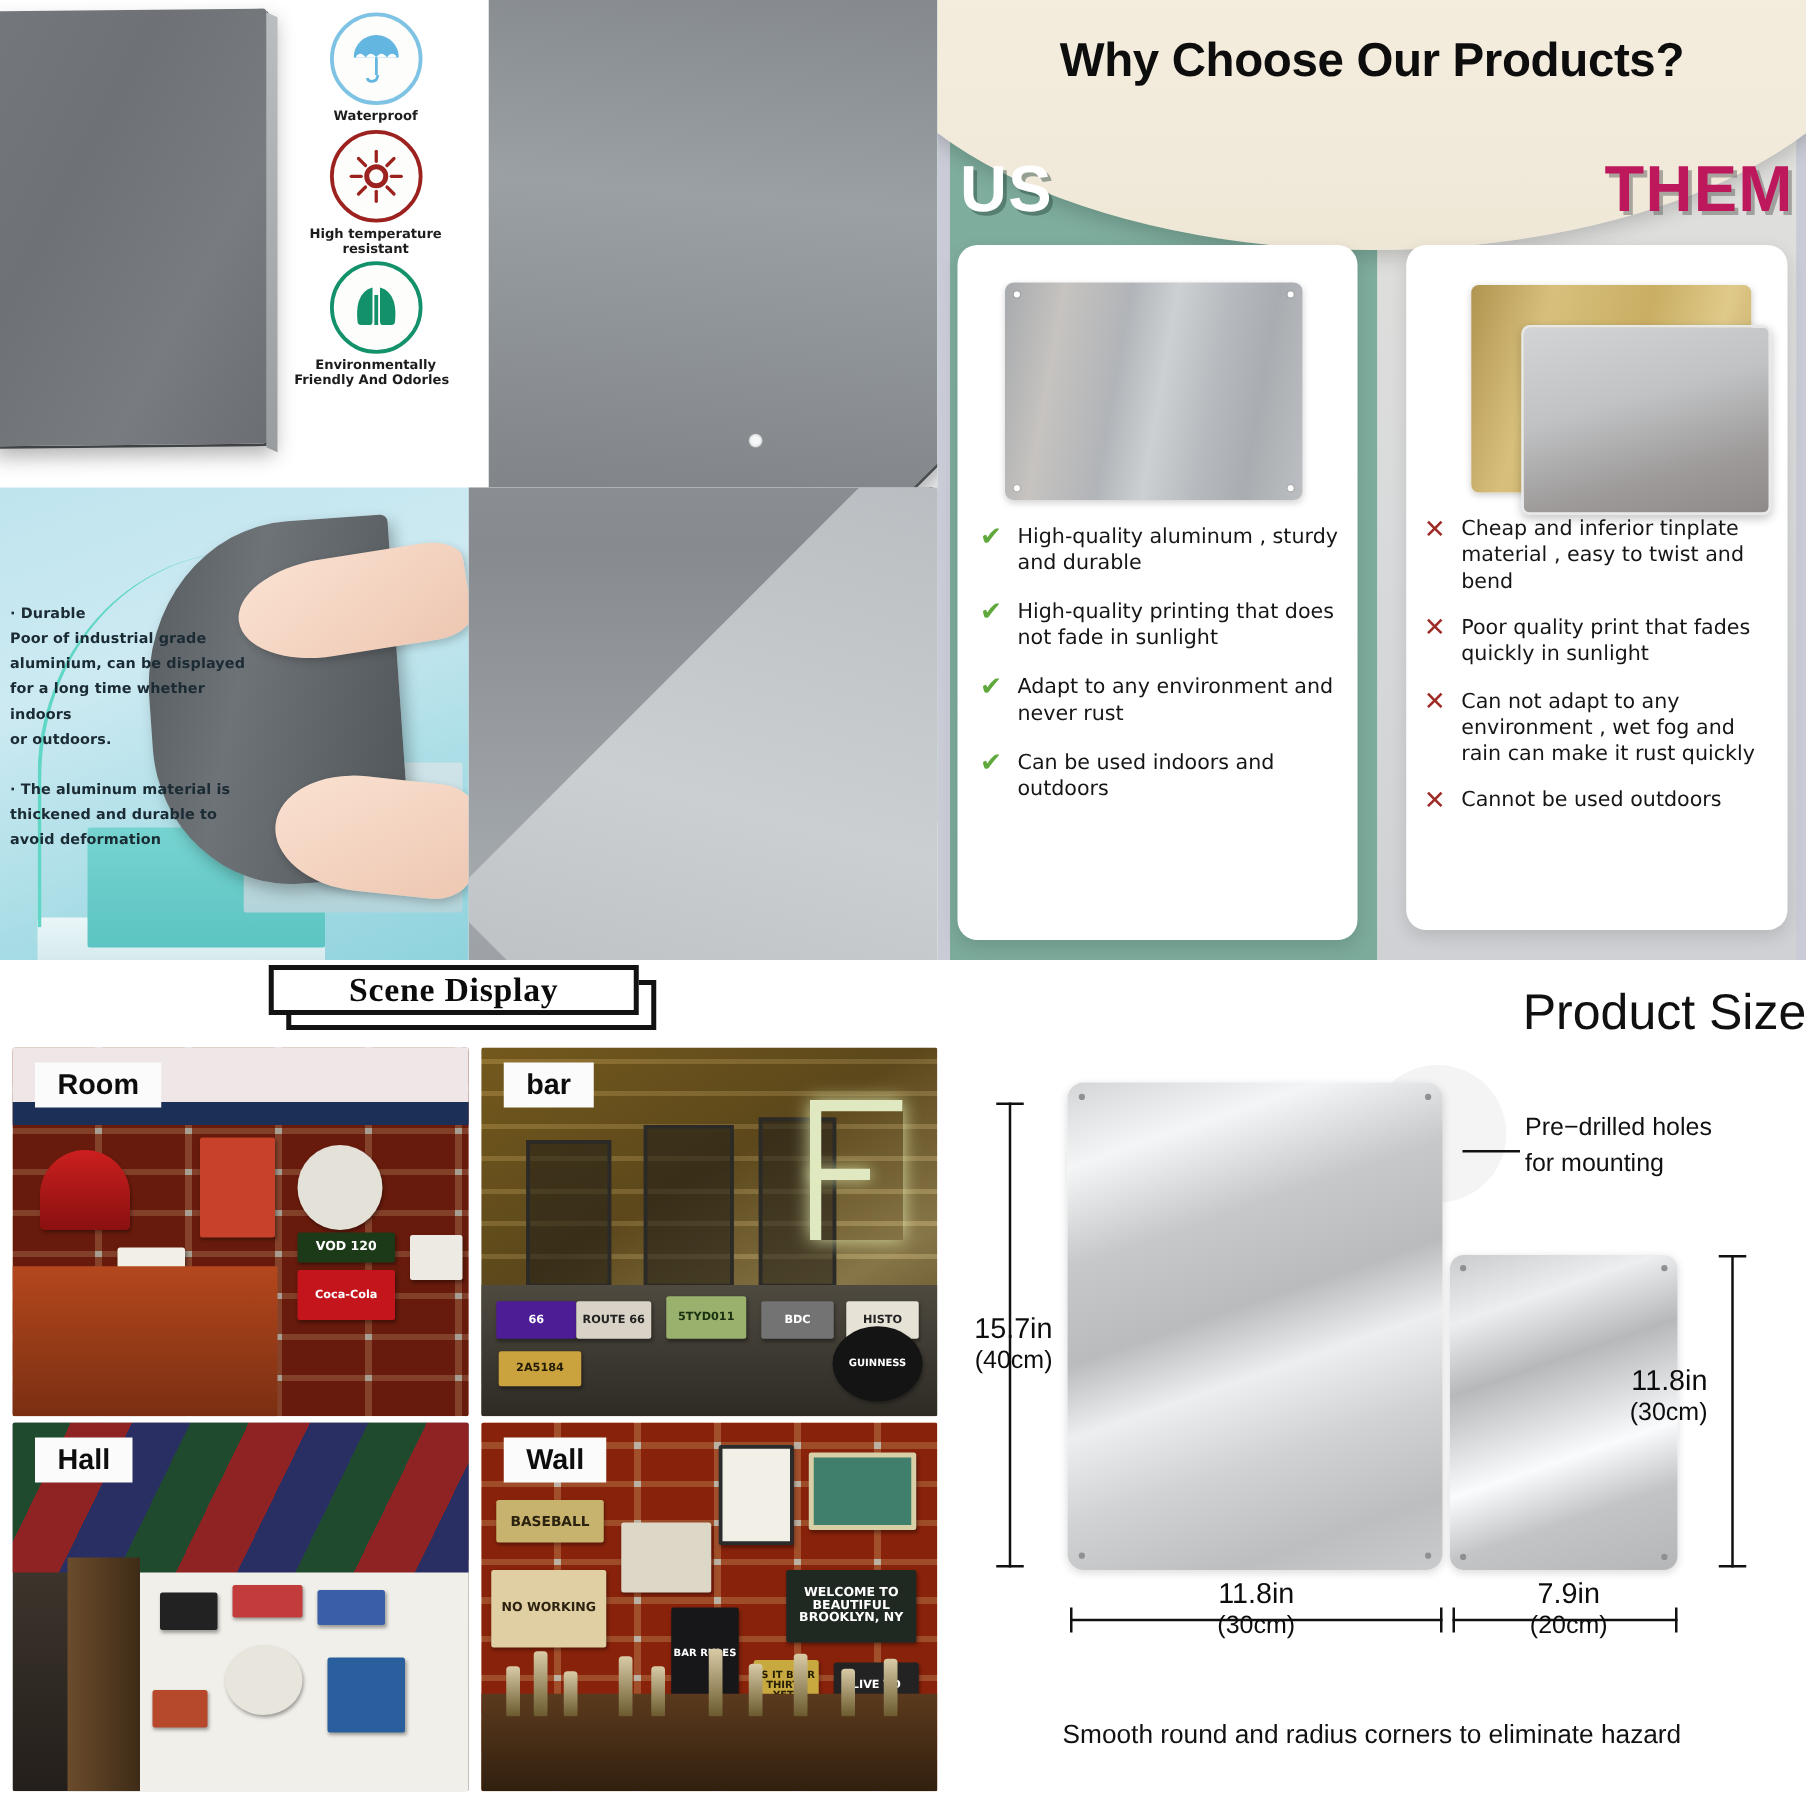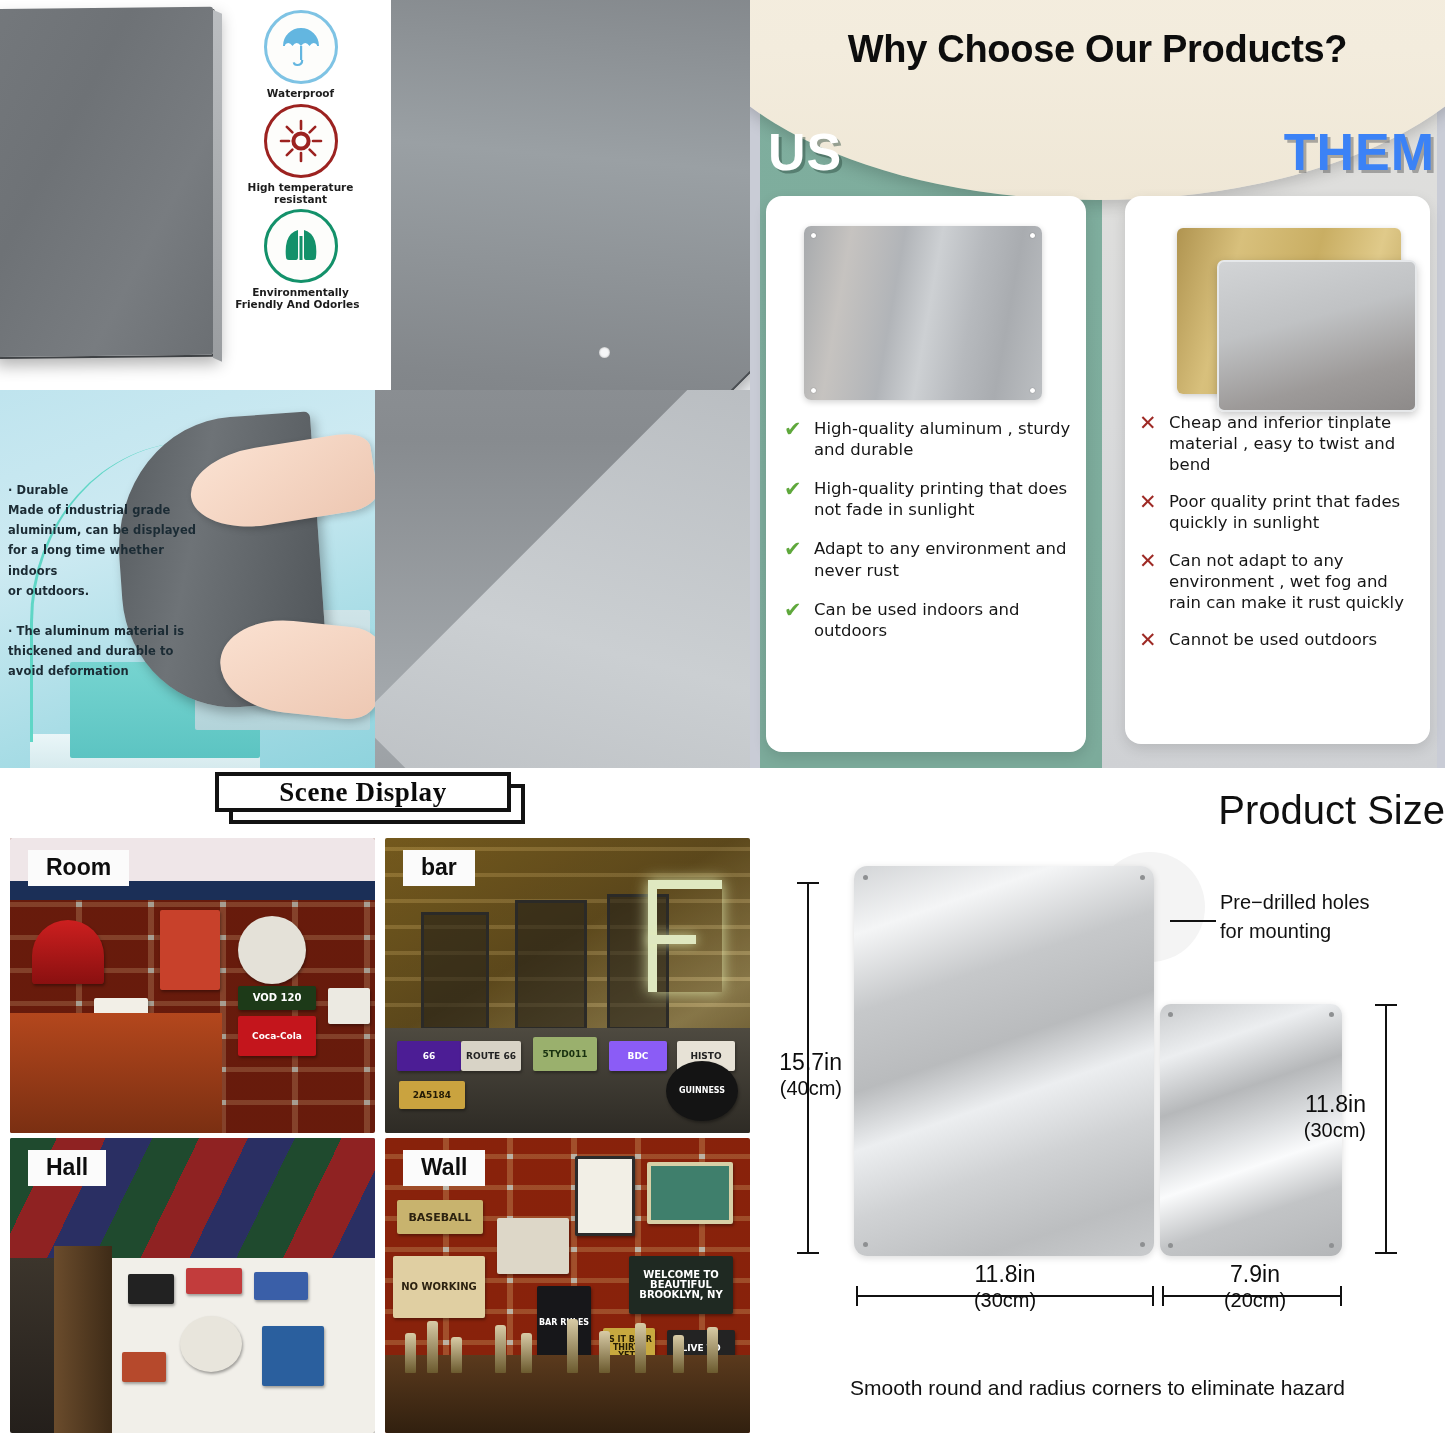--- a/index.html
+++ b/index.html
@@ -109,21 +109,21 @@
     border-radius:0 0 50% 50% / 0 0 42% 42%;
     box-shadow:0 5px 16px rgba(0,0,0,.18);
   }
   .cmp-title { position:absolute; left:0; top:28px; width:695px; text-align:center;
                font-size:38px; font-weight:700; color:#0d0d0d;
                font-family:"Liberation Sans", sans-serif; letter-spacing:-.3px; }
   .lbl-us { position:absolute; left:18px; top:122px; font-size:52px; font-weight:700;
             color:#ffffff; font-family:"Liberation Sans", sans-serif; letter-spacing:1px;
             text-shadow:3px 3px 0 rgba(40,70,60,.45); }
   .lbl-them { position:absolute; right:10px; top:122px; font-size:52px; font-weight:700;
-            color:#3b82f6; font-family:"Liberation Sans", sans-serif; letter-spacing:1px;
+            color:#be185d; font-family:"Liberation Sans", sans-serif; letter-spacing:1px;
             text-shadow:3px 3px 0 rgba(110,110,110,.55); }
 
   .card { position:absolute; background:#ffffff; border-radius:16px;
           box-shadow:0 5px 14px rgba(0,0,0,.12); }
   .card-us   { left:16px;  top:196px; width:320px; height:556px; }
   .card-them { left:375px; top:196px; width:305px; height:548px; }
 
   .prodshot { position:absolute; }
   .shot-us {
     left:38px; top:30px; width:238px; height:174px; border-radius:7px;
@@ -330,21 +330,21 @@
     <div class="ml-left">
       <div class="step-c"></div>
       <div class="step-a"></div>
       <div class="step-b"></div>
       <div class="arc-line"></div>
       <div class="bend-sheet"></div>
       <div class="hand hand-top"></div>
       <div class="hand hand-bot"></div>
       <div class="dur-text">
         <p>· Durable</p>
-        <p style="white-space:pre-line">Made of industrial grade
+        <p style="white-space:pre-line">Poor of industrial grade
 aluminium, can be displayed
  for a long time whether indoors
  or outdoors.</p>
         <div class="dur-gap"></div>
         <p style="white-space:pre-line">· The aluminum material is
 thickened and durable to
 avoid deformation</p>
       </div>
     </div>
     <div class="ml-right">
@@ -452,21 +452,21 @@
       <div class="bar-rack" style="left:130px; top:62px; width:72px; height:130px;"></div>
       <div class="bar-rack" style="left:222px; top:56px; width:62px; height:136px;"></div>
       <div class="bar-f"></div>
       <div class="bar-plates"></div>
       <div class="sign" style="left:12px; bottom:62px; width:64px; height:30px; background:#4c1d95;
            font-size:9px;">66</div>
       <div class="sign" style="left:76px; bottom:62px; width:60px; height:30px; background:#d8d3c6;
            color:#222; font-size:9px;">ROUTE 66</div>
       <div class="sign" style="left:148px; bottom:62px; width:64px; height:34px;
            background:#9ab06d; color:#18300f; font-size:9px;">5TYD011</div>
-      <div class="sign" style="left:224px; bottom:62px; width:58px; height:30px; background:#8b5cf6;
+      <div class="sign" style="left:224px; bottom:62px; width:58px; height:30px; background:#737373;
            font-size:9px;">BDC</div>
       <div class="sign" style="left:292px; bottom:62px; width:58px; height:30px; background:#e7e2d6;
            color:#222; font-size:9px;">HISTO</div>
       <div class="sign" style="left:14px; bottom:24px; width:66px; height:28px; background:#caa33f;
            color:#241b05; font-size:9px;">2A5184</div>
       <div class="sign" style="right:12px; bottom:12px; width:72px; height:60px; background:#141414;
            border-radius:50%; font-size:8px;">GUINNESS</div>
       <div class="cell-tag">bar</div>
     </div>
 

